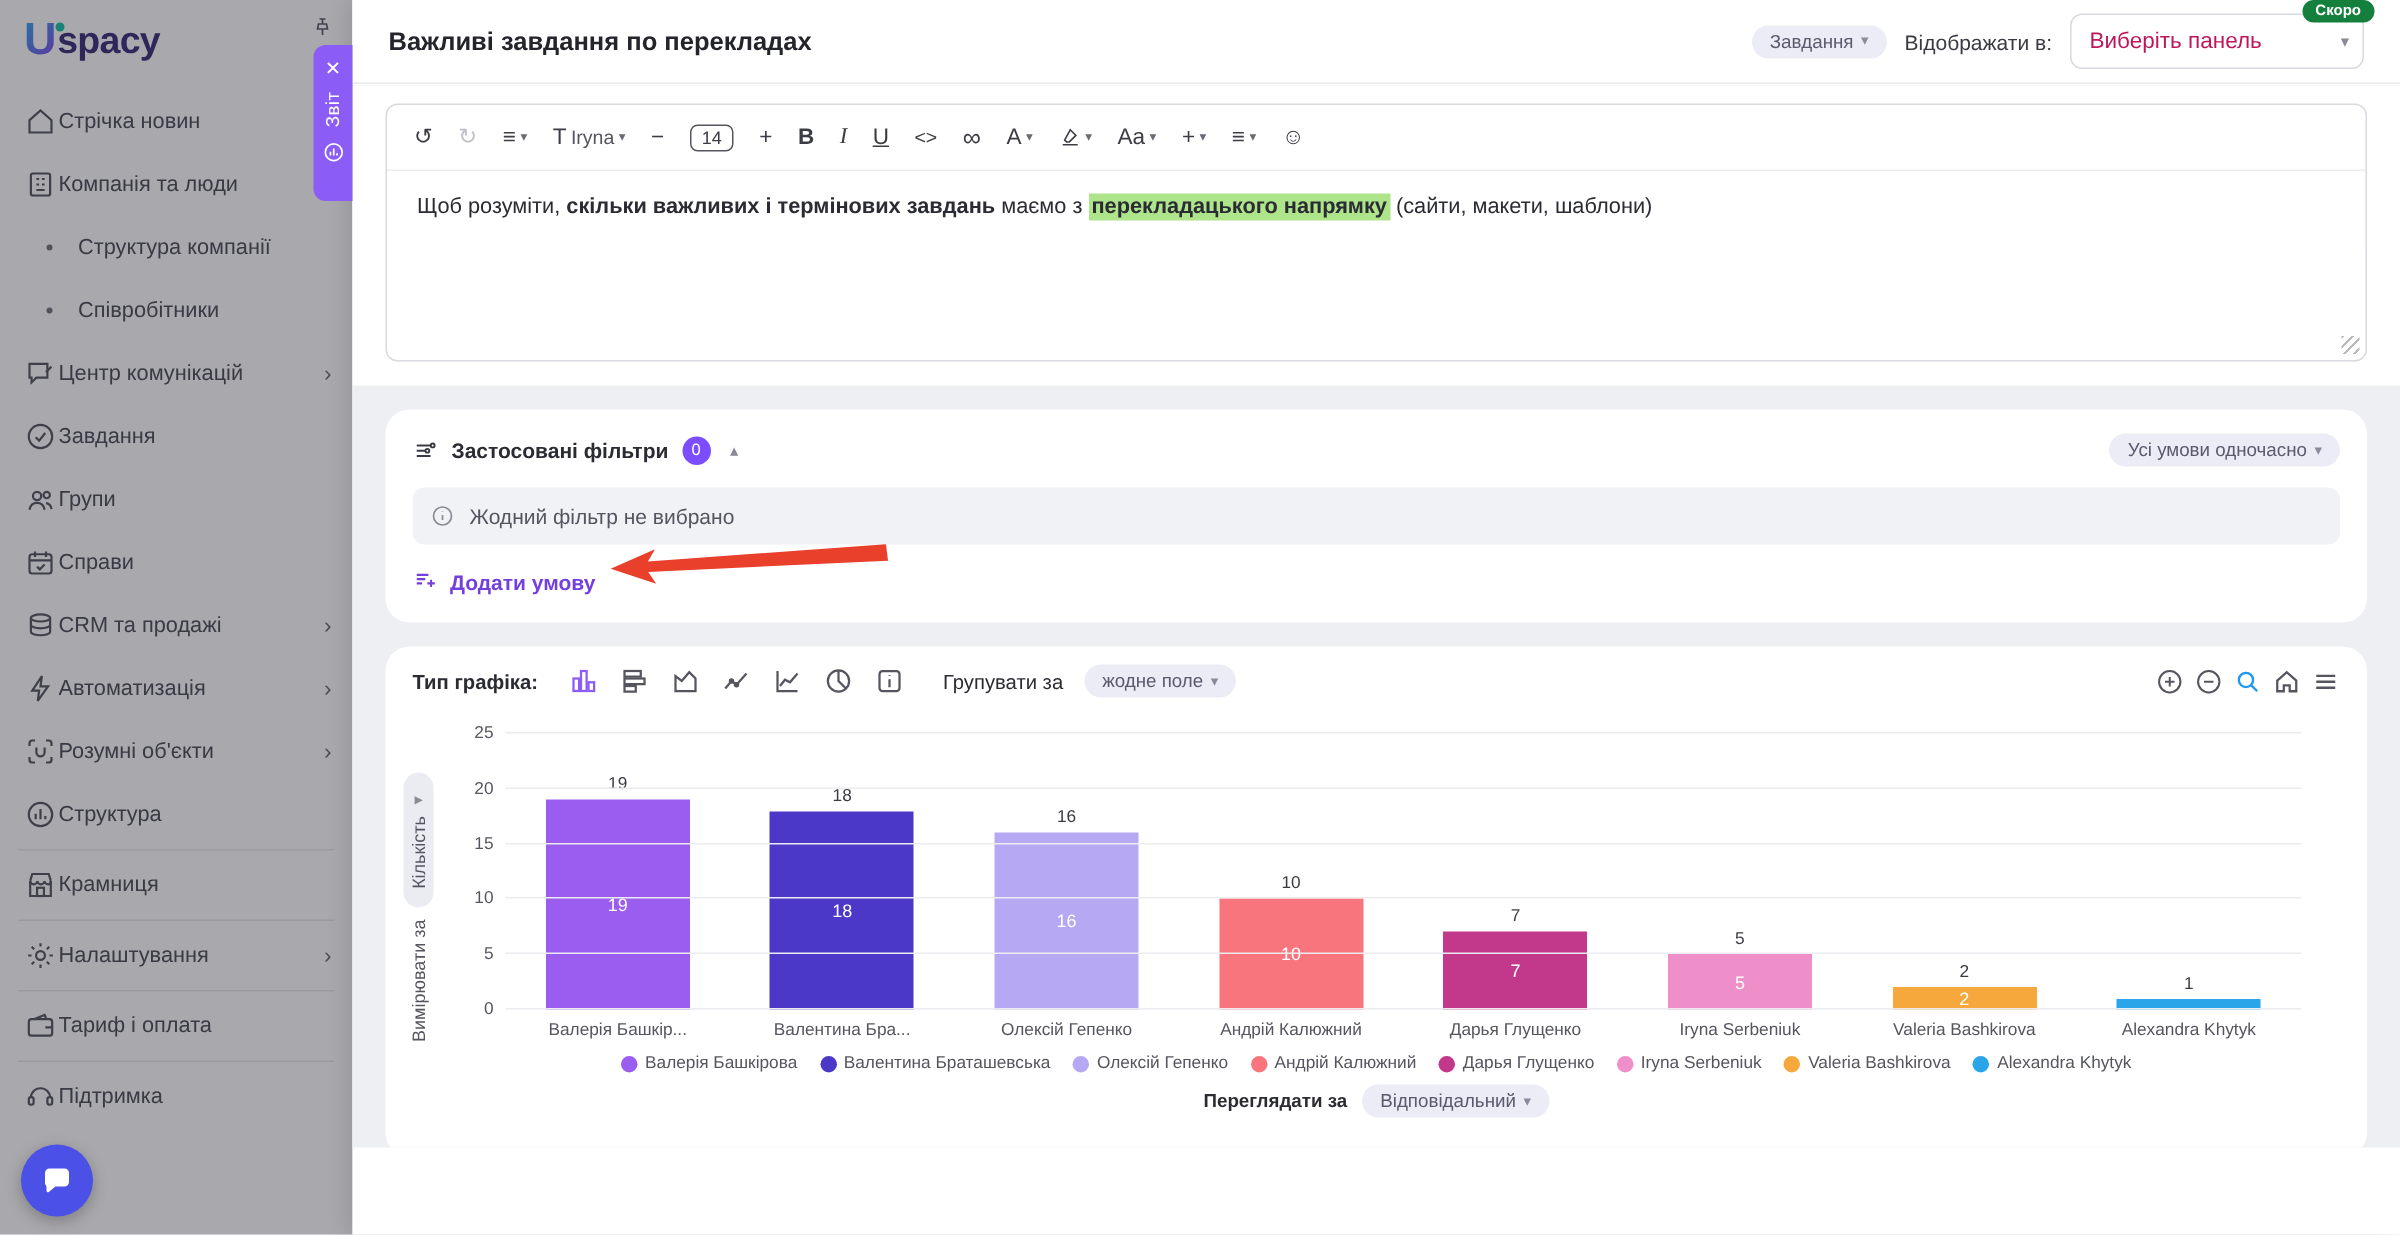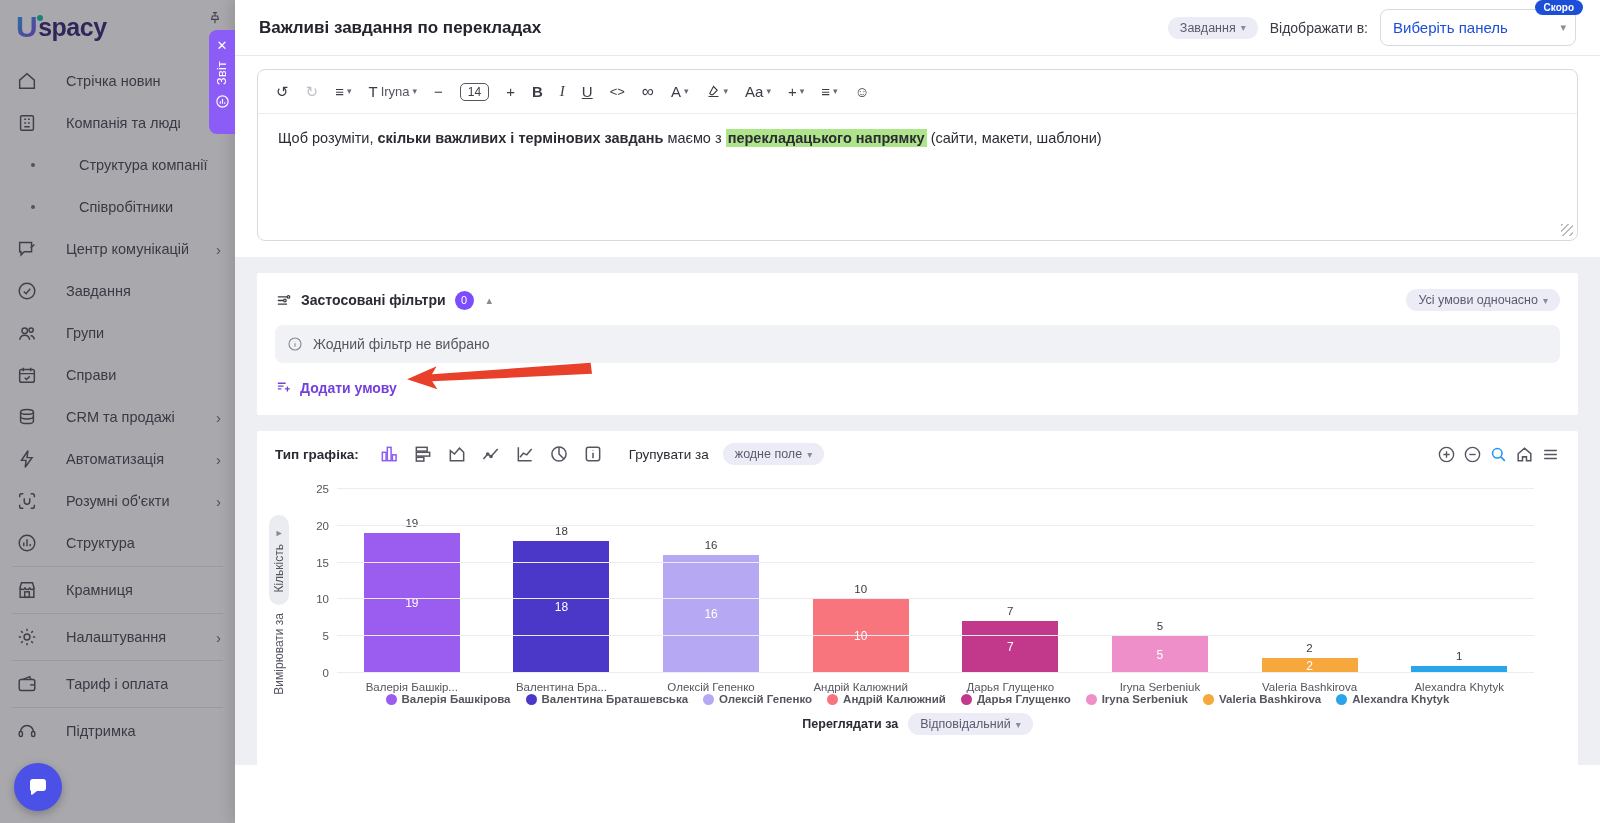--- a/index.html
+++ b/index.html
@@ -10,21 +10,21 @@
   
   #sidebar { position:absolute; left:0; top:0; width:235px; height:823px; background:#fff; z-index:1; }
   #sidebar-overlay { position:absolute; left:0; top:0; width:235px; height:823px; background:rgba(30,30,40,.38); z-index:4; }
   .logo-row { height:54px; display:flex; align-items:center; padding:0 16px; position:relative; }
   .logo { font-size:25px; font-weight:700; letter-spacing:-.5px; display:flex; align-items:center; }
   .logo-u { background:linear-gradient(135deg,#2bb0ed,#8b3fe8); -webkit-background-clip:text; background-clip:text; color:transparent; font-size:30px; margin-right:1px; position:relative; }
   .logo-dot { position:absolute; width:6px; height:6px; border-radius:50%; background:#17c3a6; left:37px; top:15px; }
   .logo-rest { color:#3b2d7a; }
   .pin-icon { position:absolute; right:12px; top:10px; color:#5a5a66; }
   #sidebar-nav { padding-top:6px; }
-  .nav-item { height:42px; display:flex; align-items:center; padding:0 14px 0 16px; gap:28px; font-size:14.5px; color:#4c4c58; cursor:pointer;text-align:right; }
+  .nav-item { height:42px; display:flex; align-items:center; padding:0 14px 0 16px; gap:1px; font-size:14.5px; color:#4c4c58; cursor:pointer;text-align:right; }
   .nav-item.sub { padding-left:24px; }
   .nav-icon { width:22px; height:22px; color:#55555f; flex:0 0 22px; }
   .bullet { width:4px; height:4px; border-radius:50%; background:#73737e; margin:0 16px 0 7px; flex:0 0 4px; }
   .nav-label { white-space:nowrap; overflow:hidden; }
   .nav-chevron { margin-left:auto; color:#6a6a75; font-size:15px; line-height:1; }
   .nav-divider { height:1px; background:#e7e7ec; margin:2px 12px; }
 
   #chat-fab { position:absolute; left:14px; bottom:12px; width:48px; height:48px; border-radius:50%;
     background:#4b50e6; border:none; z-index:9; display:flex; align-items:center; justify-content:center;
     box-shadow:0 3px 10px rgba(0,0,0,.25); cursor:pointer; }
@@ -41,23 +41,23 @@
 
   #panel-header { height:56px; display:flex; align-items:center; padding:0 24px; border-bottom:1px solid #e9e9ee; background:#fff; }
   .panel-title { font-size:17px; font-weight:600; color:#24242c; }
   .header-right { margin-left:auto; display:flex; align-items:center; gap:12px; }
   .chip { background:#ececf6; color:#5a5a6e; border-radius:13px; padding:4px 12px; font-size:12.5px;
     display:inline-flex; align-items:center; gap:5px; white-space:nowrap; cursor:pointer; }
   .chip .chev { font-size:10px; color:#8a8a9a; }
   .display-label { font-size:14px; color:#3a3a44; }
   .panel-select { position:relative; width:196px; height:37px; border:1px solid #d9d9e0; border-radius:8px;
     background:#fff; display:flex; align-items:center; padding:0 26px 0 12px; cursor:pointer; }
-  .panel-select .placeholder { color:#1d4ed8; font-size:15px; }
+  .panel-select .placeholder { color:#be185d; font-size:15px; }
   .panel-select .chev { position:absolute; right:9px; color:#8a8a95; font-size:11px; }
-  .soon-badge { position:absolute; top:-10px; right:-8px; background:#1d4ed8; color:#fff; font-size:10px;
+  .soon-badge { position:absolute; top:-10px; right:-8px; background:#15803d; color:#fff; font-size:10px;
     border-radius:10px; padding:2px 9px; font-weight:600; }
 
   #panel-content { position:absolute; top:57px; bottom:58px; left:0; right:0; background:#edeff3; overflow:hidden; }
   .editor-section { background:#fff; padding:12px 22px 16px; }
 
   
   .editor-card { border:1px solid #d9d9e0; border-radius:8px; background:#fff; position:relative; }
   .editor-toolbar { height:44px; display:flex; align-items:center; gap:17px; padding:0 18px; border-bottom:1px solid #ededf1; color:#3c3c46; }
   .tb { display:inline-flex; align-items:center; gap:3px; font-size:15px; cursor:pointer; line-height:1; }
   .tb .chev { font-size:9px; color:#6a6a75; }
@@ -66,21 +66,21 @@
   .tb-italic { font-style:italic; font-family:"Liberation Serif",serif; }
   .tb-underline { text-decoration:underline; }
   .size-box { border:1px solid #55555f; border-radius:5px; padding:2px 7px; font-size:12px; }
   .font-name { font-size:13px; color:#55555f; }
   .editor-body { min-height:126px; padding:16px 20px; font-size:14.5px; color:#2b2b33; }
   .hl { background:#aee48a; font-weight:700; padding:1px 2px; }
   .resize-handle { position:absolute; right:4px; bottom:4px; width:12px; height:12px;
     background:repeating-linear-gradient(135deg,#b9b9c2 0 1.5px,transparent 1.5px 4.5px); cursor:nwse-resize; }
 
   
-  .card { background:#fff; border-radius:2px; margin:16px 22px 0; }
+  .card { background:#fff; border-radius:16px; margin:16px 22px 0; }
 
   .filters-card { padding:16px 18px; position:relative; height:142px; }
   .filters-head { display:flex; align-items:center; gap:9px; }
   .filters-title { font-size:14px; font-weight:700; color:#2b2b33; }
   .count-badge { width:19px; height:19px; border-radius:50%; background:#7c4dff; color:#fff; font-size:11px;
     display:flex; align-items:center; justify-content:center; }
   .collapse-chev { color:#8a8a95; font-size:11px; margin-left:4px; cursor:pointer; }
   .filters-head .chip { margin-left:auto; }
   .empty-row { margin-top:14px; background:#f1f2f6; border-radius:8px; height:38px; display:flex; align-items:center;
     gap:10px; padding:0 12px; color:#55555f; font-size:14px; }
@@ -110,21 +110,21 @@
   .ytick { position:absolute; left:-34px; width:26px; text-align:right; font-size:11.5px; color:#55555f; transform:translateY(-50%); }
   .bars-row { position:absolute; left:0; right:0; bottom:0; top:0; display:flex; }
   .slot { flex:1; display:flex; align-items:flex-end; justify-content:center; position:relative; }
   .bar-wrap { display:flex; flex-direction:column; align-items:center; }
   .bar-top-label { font-size:11.5px; color:#3a3a44; margin-bottom:4px; }
   .bar { width:96px; position:relative; }
   .bar-inner { position:absolute; left:0; right:0; top:50%; transform:translateY(-50%); text-align:center;
     color:#fff; font-size:12px; }
   .xlabels-row { display:flex; margin:8px 26px 0 62px; }
   .xlabel { flex:1; text-align:center; font-size:11.5px; color:#55555f; white-space:nowrap; overflow:hidden; }
-  .legend-row { display:flex; justify-content:center; align-items:center; gap:15px; flex-wrap:nowrap;font-weight:bold; }
+  .legend-row { display:flex; justify-content:center; align-items:center; gap:15px; margin-top:10px; flex-wrap:nowrap; }
   .legend-item { display:flex; align-items:center; gap:5px; font-size:11.5px; color:#55555f; white-space:nowrap; }
   .legend-dot { width:11px; height:11px; border-radius:50%; flex:0 0 11px; }
   .viewby-row { display:flex; justify-content:center; align-items:center; gap:10px; margin-top:8px; }
   .viewby-label { font-size:12.5px; font-weight:700; color:#2b2b33; }
 
   
   #panel-footer { position:absolute; left:0; right:0; bottom:0; height:58px; background:#fff;
     box-shadow:0 -3px 10px rgba(0,0,0,.06); display:flex; align-items:center; gap:14px; padding:0 22px; z-index:7; }
   .btn-primary { background:#7b44e1; color:#fff; border:none; border-radius:7px; padding:9px 26px; font-size:14.5px; cursor:pointer; font-family:inherit; }
   .btn-secondary { background:#fff; color:#8a8a95; border:1px solid #d9d9e0; border-radius:7px; padding:8px 22px; font-size:14.5px; cursor:pointer; font-family:inherit; }

